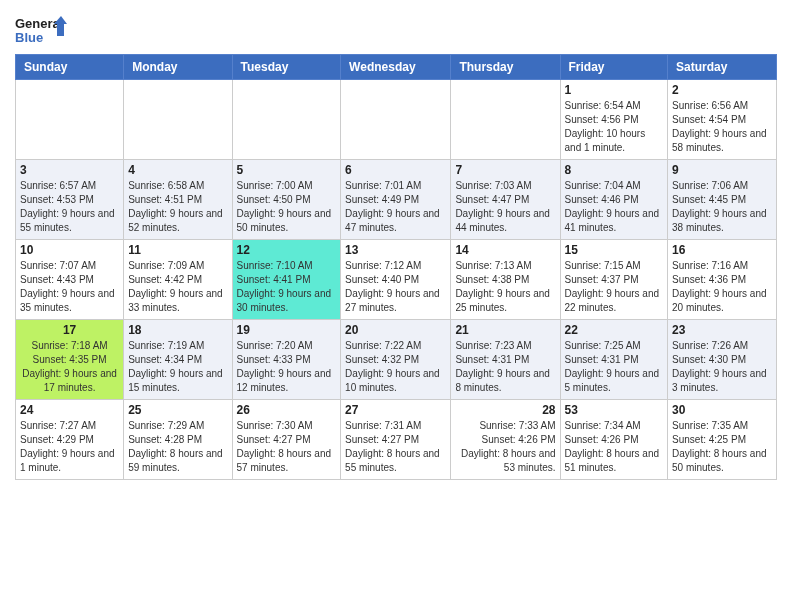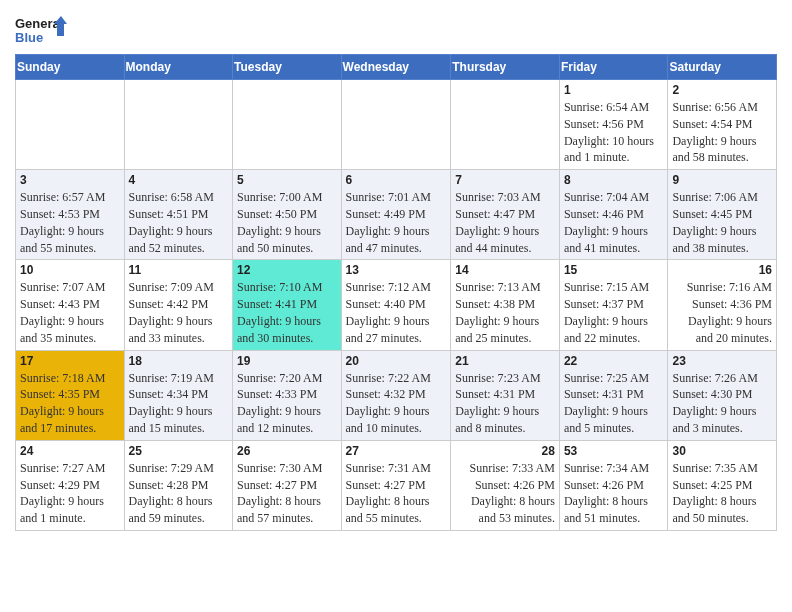--- a/index.html
+++ b/index.html
@@ -39,21 +39,21 @@
       color: #444;
     }
     .calendar {
       width: 100%;
       border-collapse: collapse;
       font-size: 10.5px;
     }
     .calendar th {
       background-color: #3c6dbf;
       color: #fff;
-      padding: 5px 1px;
+      padding: 5px 8px;
       text-align: left;
       font-size: 12px;
       border: 1px solid #5580cc;
     }
     .calendar td {
       border: 1px solid #ccc;
       vertical-align: top;
       padding: 3px 4px;
       width: 113px;
       height: 80px;
@@ -67,22 +67,21 @@
     }
     .day-num {
       font-weight: bold;
       font-size: 12px;
       margin-bottom: 2px;
       color: #222;
     }
     .day-info {
       color: #333;
       line-height: 1.4;
-      font-size: 12px;
-      font-family: Liberation Serif, serif;
+      font-size: 10px;
     }
     .empty-cell {
       background: #fff !important;
     }
     
     .row-1 td { background: #fff; }
     .row-2 td { background: #eef0f8; }
     .row-3 td { background: #fff; }
     .row-4 td { background: #eef0f8; }
     .row-5 td { background: #fff; }
@@ -181,27 +180,27 @@
             <div class="day-info">Sunrise: 7:12 AM<br>Sunset: 4:40 PM<br>Daylight: 9 hours and 27 minutes.</div>
           </td>
           <td style="background: rgb(255, 255, 255);">
             <div class="day-num">14</div>
             <div class="day-info">Sunrise: 7:13 AM<br>Sunset: 4:38 PM<br>Daylight: 9 hours and 25 minutes.</div>
           </td>
           <td style="background: rgb(255, 255, 255);">
             <div class="day-num">15</div>
             <div class="day-info">Sunrise: 7:15 AM<br>Sunset: 4:37 PM<br>Daylight: 9 hours and 22 minutes.</div>
           </td>
-          <td style="background: rgb(255, 255, 255); text-align: right;">
+          <td style="background: rgb(255, 255, 255);">
             <div class="day-num">16</div>
             <div class="day-info">Sunrise: 7:16 AM<br>Sunset: 4:36 PM<br>Daylight: 9 hours and 20 minutes.</div>
           </td>
         </tr>
         <tr class="row-4">
-          <td style="background: #eab308;">
+          <td style="background: #bef264; text-align: center;">
             <div class="day-num">17</div>
             <div class="day-info">Sunrise: 7:18 AM<br>Sunset: 4:35 PM<br>Daylight: 9 hours and 17 minutes.</div>
           </td>
           <td style="background: rgb(238, 241, 248);">
             <div class="day-num">18</div>
             <div class="day-info">Sunrise: 7:19 AM<br>Sunset: 4:34 PM<br>Daylight: 9 hours and 15 minutes.</div>
           </td>
           <td style="background: rgb(238, 241, 248);">
             <div class="day-num">19</div>
             <div class="day-info">Sunrise: 7:20 AM<br>Sunset: 4:33 PM<br>Daylight: 9 hours and 12 minutes.</div>

